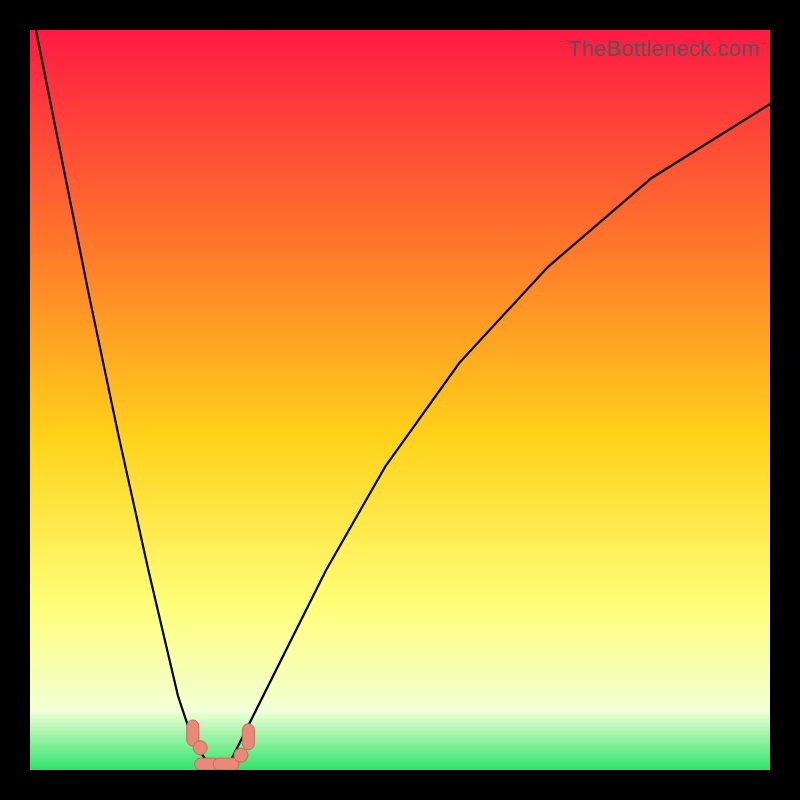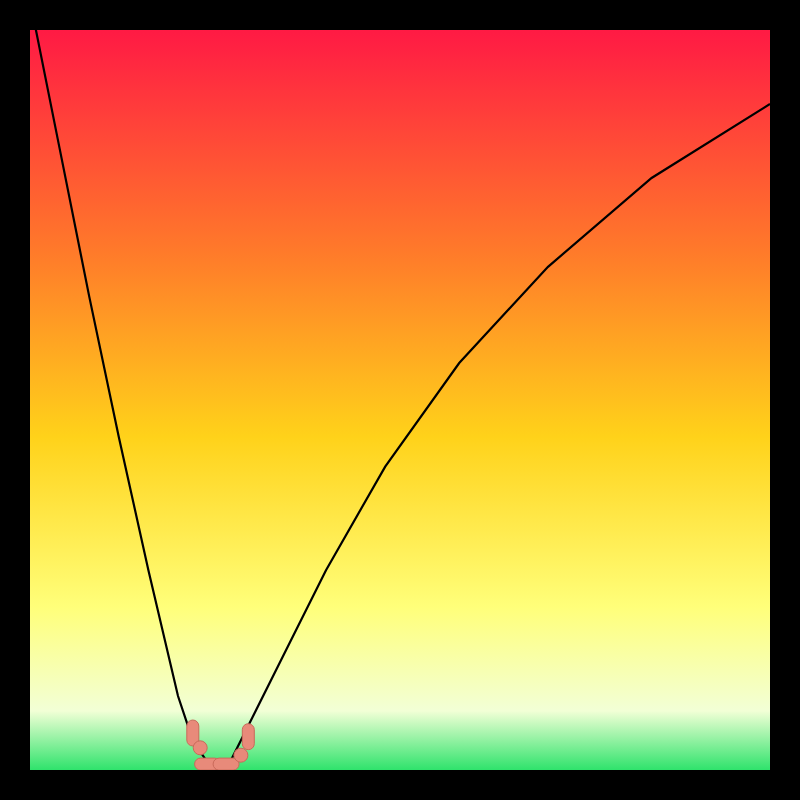--- a/index.html
+++ b/index.html
@@ -57,14 +57,15 @@
       <path id="curve-path" fill="none" stroke="#000000" stroke-width="2.2" d="M0.0 -29.6 L29.6 118.4 L59.2 266.4 L88.8 407.0 L118.4 540.2 L148.0 666.0 L162.8 710.4 L177.6 732.6 L185.0 740.0 L192.4 740.0 L199.8 732.6 L207.2 717.8 L222.0 688.2 L251.6 629.0 L296.0 540.2 L355.2 436.6 L429.2 333.0 L518.0 236.8 L621.6 148.0 L740.0 74.0"></path>
       <g id="markers-group">
           <rect x="156.8" y="690.0" width="12" height="26" rx="6" fill="#e88a7a" stroke="#c96a5a" stroke-width="1"></rect>
           <circle cx="170.2" cy="717.8" r="7" fill="#e88a7a" stroke="#c96a5a" stroke-width="1"></circle>
           <rect x="164.6" y="728.1" width="26" height="12" rx="6" fill="#e88a7a" stroke="#c96a5a" stroke-width="1"></rect>
           <rect x="183.1" y="728.1" width="26" height="12" rx="6" fill="#e88a7a" stroke="#c96a5a" stroke-width="1"></rect>
           <circle cx="210.9" cy="725.2" r="7" fill="#e88a7a" stroke="#c96a5a" stroke-width="1"></circle>
           <rect x="212.3" y="693.7" width="12" height="26" rx="6" fill="#e88a7a" stroke="#c96a5a" stroke-width="1"></rect>
         </g>
     </svg>
+    <div class="watermark">TheBottleneck.com</div>
   </div>
 </div>
 
 </body></html>

